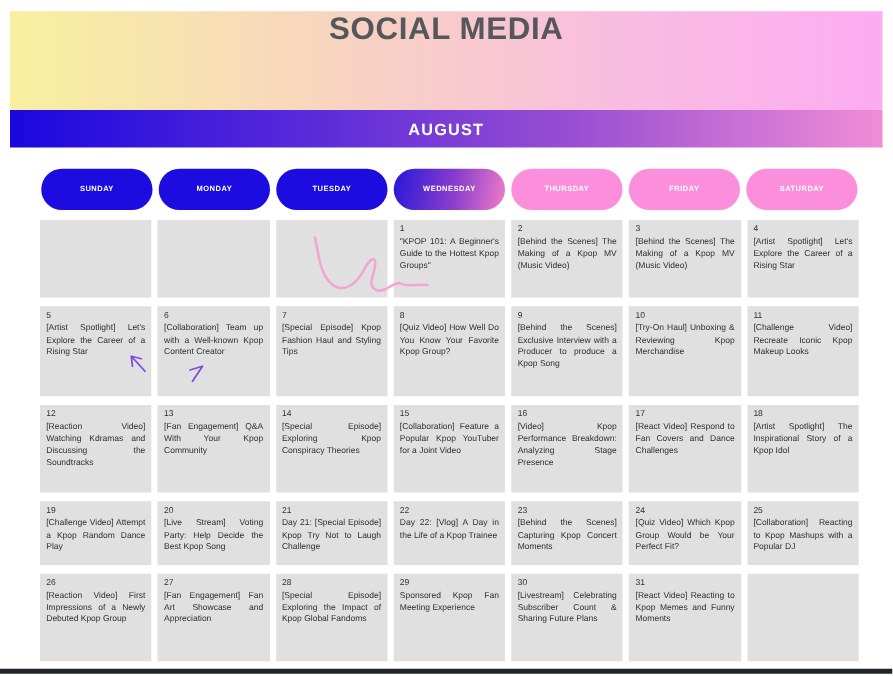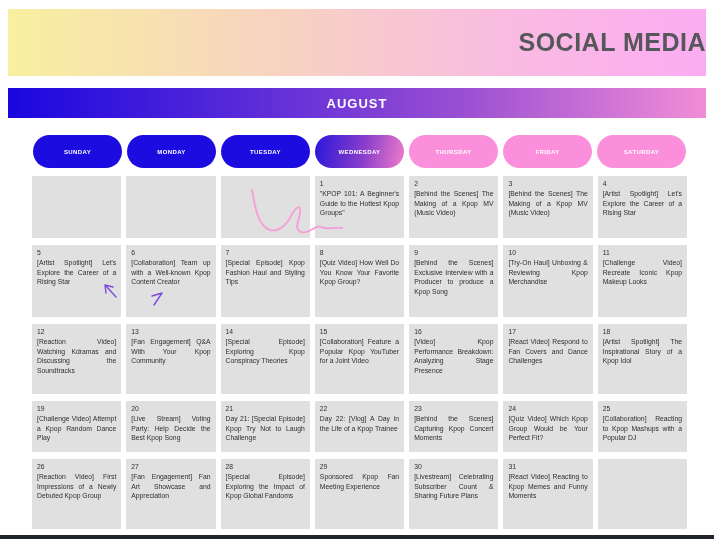--- a/index.html
+++ b/index.html
@@ -1,23 +1,23 @@
 <!DOCTYPE html>
 <html><head>
 <meta charset="utf-8">
 <style>
   html,body{margin:0;padding:0;}
   body{
     width:714px;height:541px;position:relative;overflow:hidden;
     background:#ffffff;font-family:"Liberation Sans",sans-serif;
   }
   .banner{
-    position:absolute;left:8px;right:8px;top:9px;height:67px;
+    position:absolute;left:8px;right:8px;top:9px;height:79px;
     background:linear-gradient(90deg,#f8f09f 0%,#f7d2c2 40%,#f9bbe2 72%,#fcacf2 100%);
-    display:flex;flex-direction:column;align-items:flex-end;justify-content:center;
+    display:flex;flex-direction:row;align-items:flex-start;justify-content:center;
   }
   .banner .title-line{
     font-size:25px;font-weight:bold;color:#56575a;line-height:1.16;
     letter-spacing:.5px;text-align:center;
   }
   .month-bar{
     position:absolute;left:8px;right:8px;top:88px;height:30px;
     background:linear-gradient(90deg,#1a07df 0%,#5b2bd9 35%,#9a4fd2 65%,#f18dd7 100%);
     display:flex;align-items:center;justify-content:center;
   }

